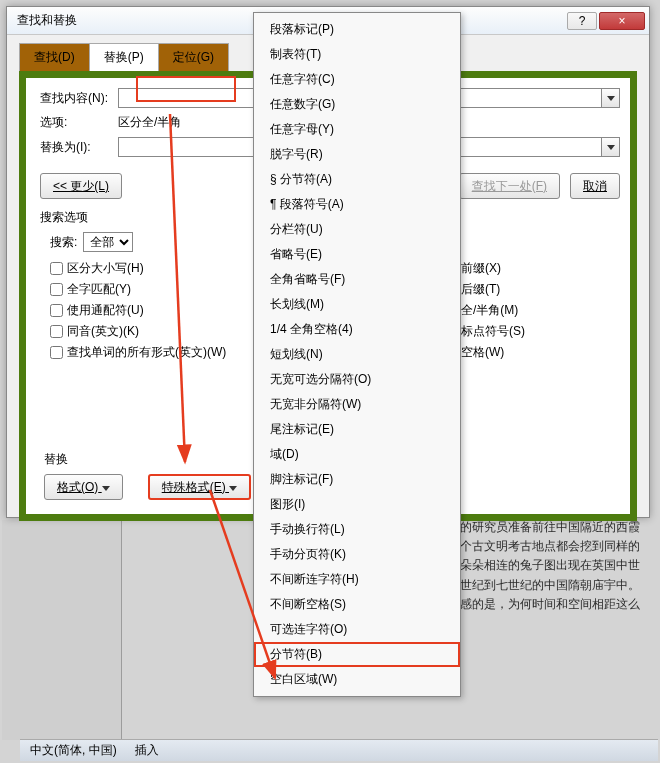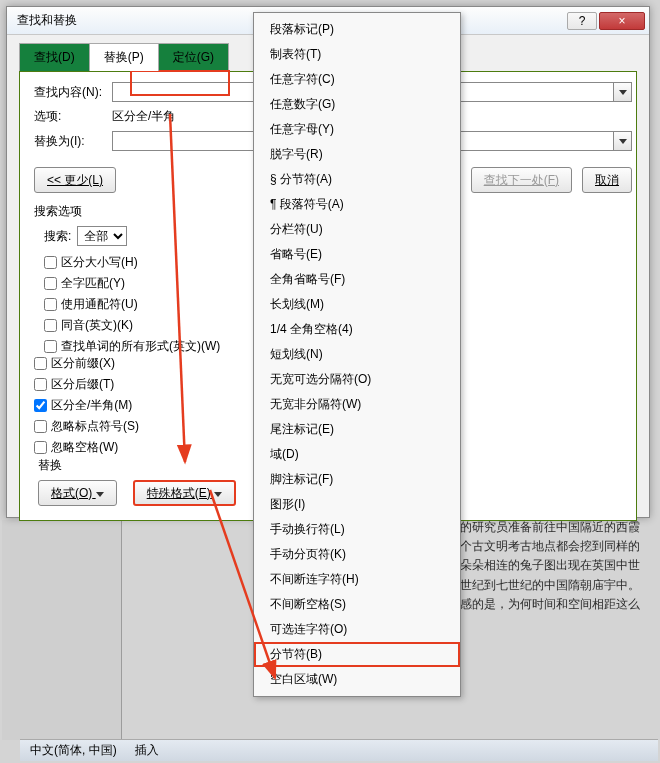--- a/index.html
+++ b/index.html
@@ -3,35 +3,35 @@
   <meta charset="utf-8">
   <style>
     * { margin: 0; padding: 0; box-sizing: border-box; font-family: "Microsoft YaHei", SimSun, sans-serif; font-size: 12px; }
     body { width: 660px; height: 763px; background: #d4d4d4; position: relative; overflow: hidden; }
     .dialog { position: absolute; left: 6px; top: 6px; width: 644px; height: 512px; background: #f0f0f0; border: 1px solid #888; box-shadow: 0 0 8px rgba(0,0,0,.3); }
     .titlebar { height: 28px; background: linear-gradient(#fdfdfd,#e8f0f8); border-bottom: 1px solid #c8c8c8; display: flex; align-items: center; padding: 0 4px 0 10px; }
     .titlebar .title { flex: 1; }
     .tb-btn { width: 30px; height: 18px; margin-left: 2px; border: 1px solid #aaa; background: linear-gradient(#f8f8f8,#e8e8e8); display: flex; align-items: center; justify-content: center; border-radius: 2px; cursor: pointer; }
     .tb-btn.close { width: 46px; background: linear-gradient(#d36868,#c23a3a); color: #fff; border-color: #a02929; }
     .tabs { display: flex; gap: 0; padding: 8px 12px 0 12px; }
-    .tab { padding: 5px 14px; border: 1px solid #a9a9a9; background: #15803d; border-bottom: none; margin-right: -1px; cursor: pointer; position: relative; }
+    .tab { padding: 5px 14px; border: 1px solid #a9a9a9; background: #a16207; border-bottom: none; margin-right: -1px; cursor: pointer; position: relative; }
     .tab.active { background: #fff; z-index: 2; }
-    .tabpanel { margin: 0 12px 12px 12px; border: 1px solid #4d7c0f; background: #fff; padding: 10px 4px 14px 14px; height: 450px; position: relative; }
+    .tabpanel { margin: 0 12px 12px 12px; border: 7px solid #4d7c0f; background: #fff; padding: 10px 10px 14px 14px; height: 450px; position: relative; }
     .row { display: flex; align-items: center; margin-bottom: 6px; }
     .row .lbl { width: 78px; }
     .txt { flex: 1; height: 20px; border: 1px solid #888; background: #fff; padding: 0 4px; }
     .dd-arrow { width: 18px; height: 20px; border: 1px solid #888; border-left: none; background: linear-gradient(#fdfdfd,#e4e4e4); display: flex; align-items: center; justify-content: center; cursor: pointer; }
     .subrow { display: flex; align-items: center; margin-bottom: 6px; padding-left: 0; }
     .subrow .lbl { width: 78px; }
     .btn { height: 26px; padding: 0 12px; border: 1px solid #888; background: linear-gradient(#fdfdfd,#e6e6e6); cursor: pointer; border-radius: 3px; text-decoration: underline; }
     .btn.disabled { color: #999; }
     .actions { display: flex; gap: 10px; align-items: center; margin: 12px 0 10px 0; }
     .actions .spacer { flex: 1; }
     .searchopts-label { margin-bottom: 6px; }
-    .opt-grid { display: flex; gap: 0; flex-direction: column; }
+    .opt-grid { display: flex; gap: 0; }
     .opt-col { display: flex; flex-direction: column; gap: 4px; }
     .opt-col.left { width: 260px; padding-left: 10px; }
     .opt-col.right { width: 200px; }
     .chk { display: flex; align-items: center; gap: 4px; }
     .chk input { width: 13px; height: 13px; }
     .search-scope { display: flex; align-items: center; gap: 6px; margin: 4px 0 8px 10px; }
     .sel { height: 20px; border: 1px solid #888; background: #fff; padding: 0 2px; }
     .replace-section { position: absolute; left: 18px; bottom: 14px; }
     .replace-section .label { margin-bottom: 6px; }
     .btn.special { border: 2px solid #e53c1f; background: linear-gradient(#fdfdfd,#e6e6e6); }
@@ -158,21 +158,21 @@
           </label>
         <label class="chk">
             <input type="checkbox" style="">
             <span>忽略空格(W)</span>
           </label>
       </div>
     </div>
 
     <div class="replace-section">
       <div class="label">替换</div>
-      <div style="display:flex; gap:16px;">
+      <div style="display:flex; gap:25px;">
         <button class="btn"><span>格式(O)</span> <span class="caret-down"></span></button>
         <button class="btn special"><span>特殊格式(E)</span> <span class="caret-down"></span></button>
       </div>
     </div>
 
     <div class="red-box-find" style="left:110px; top:-2px; width:100px; height:26px;"></div>
   </div>
 </div>
 
 <div class="dropdown-menu" id="special-menu">

